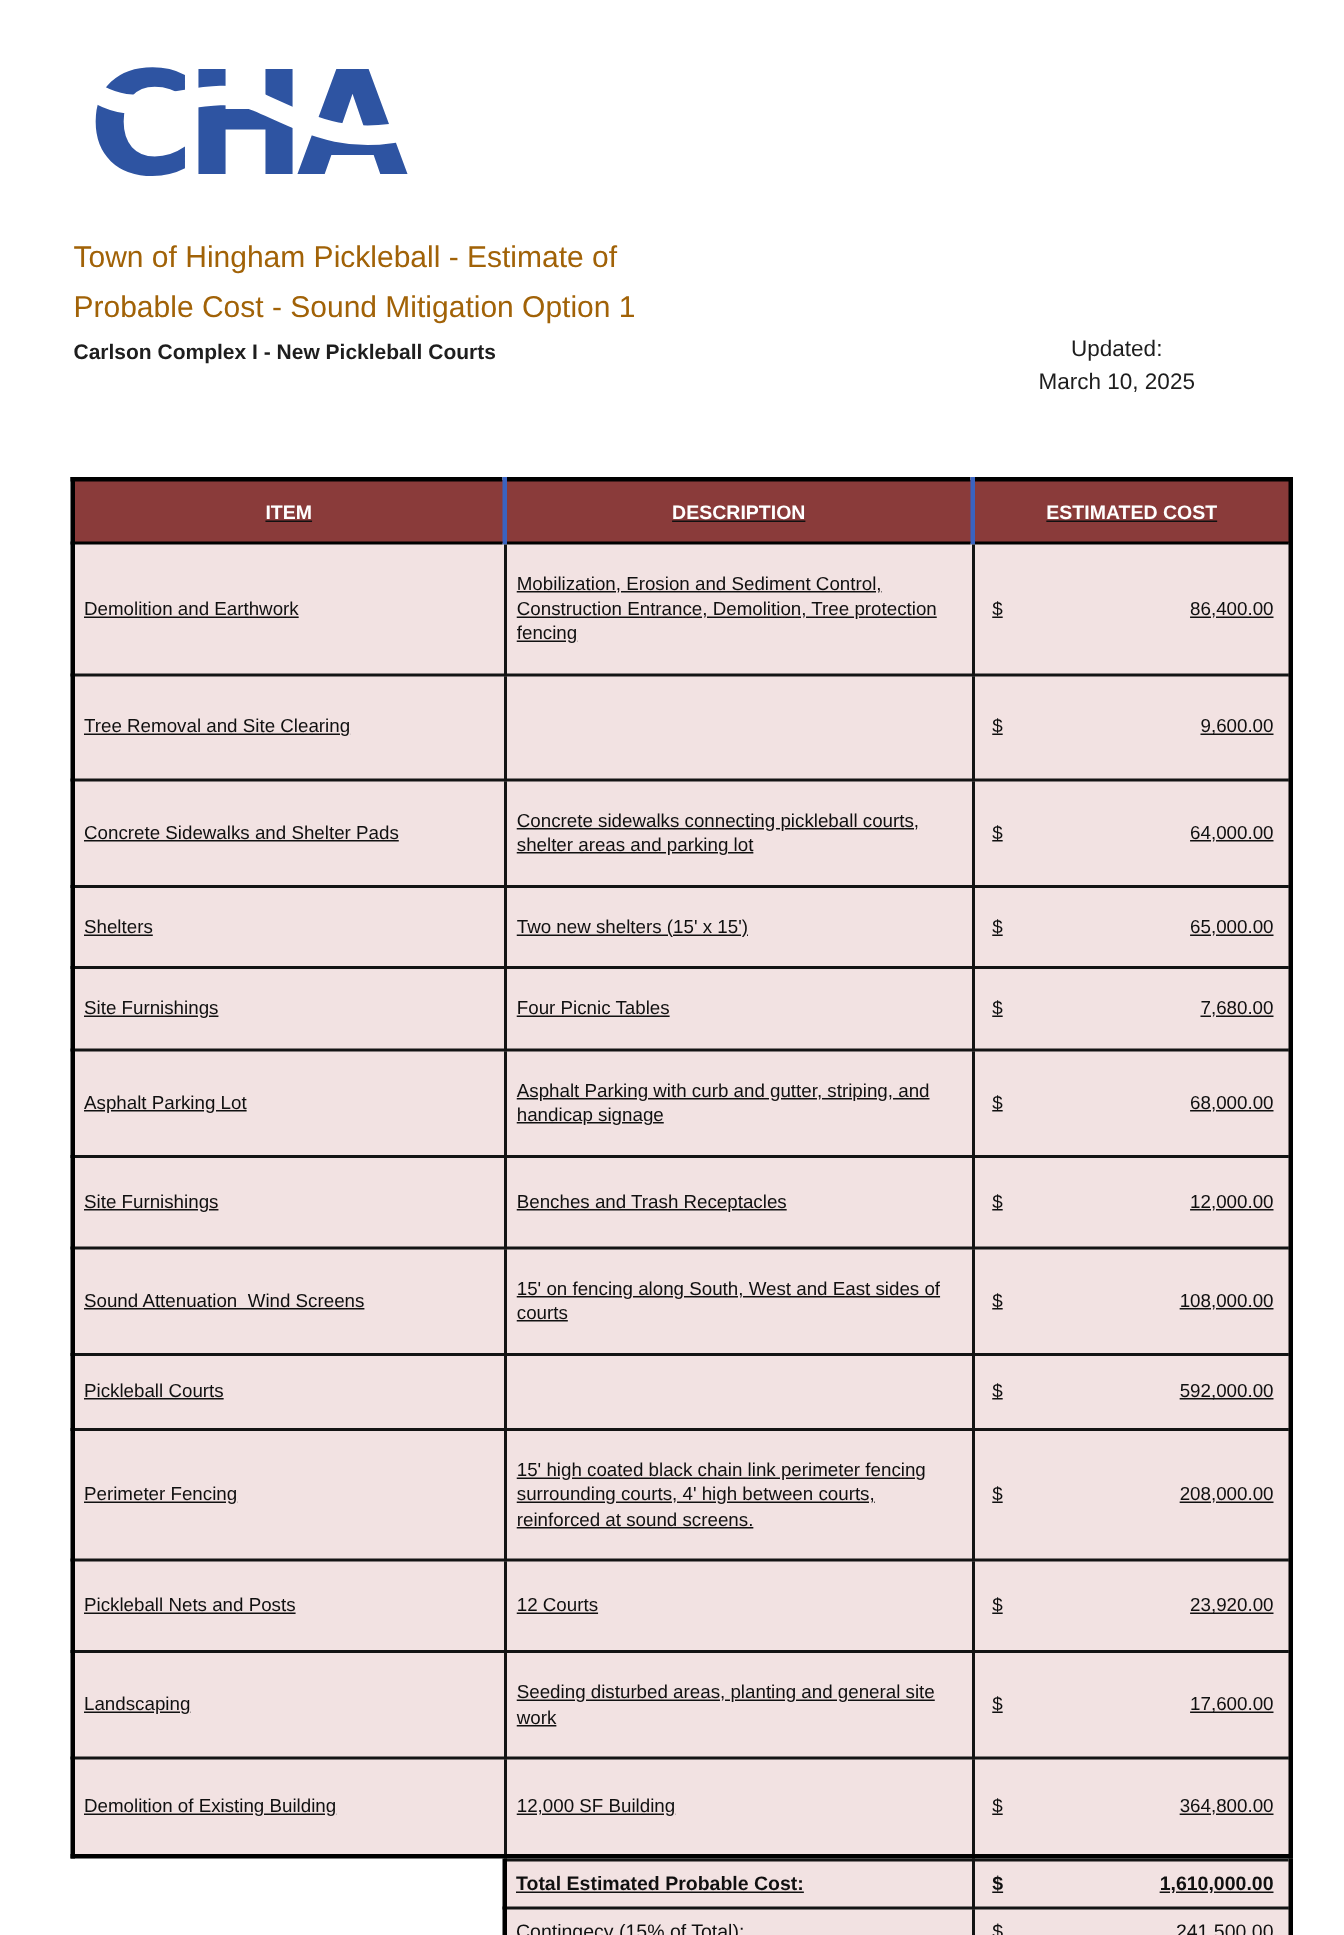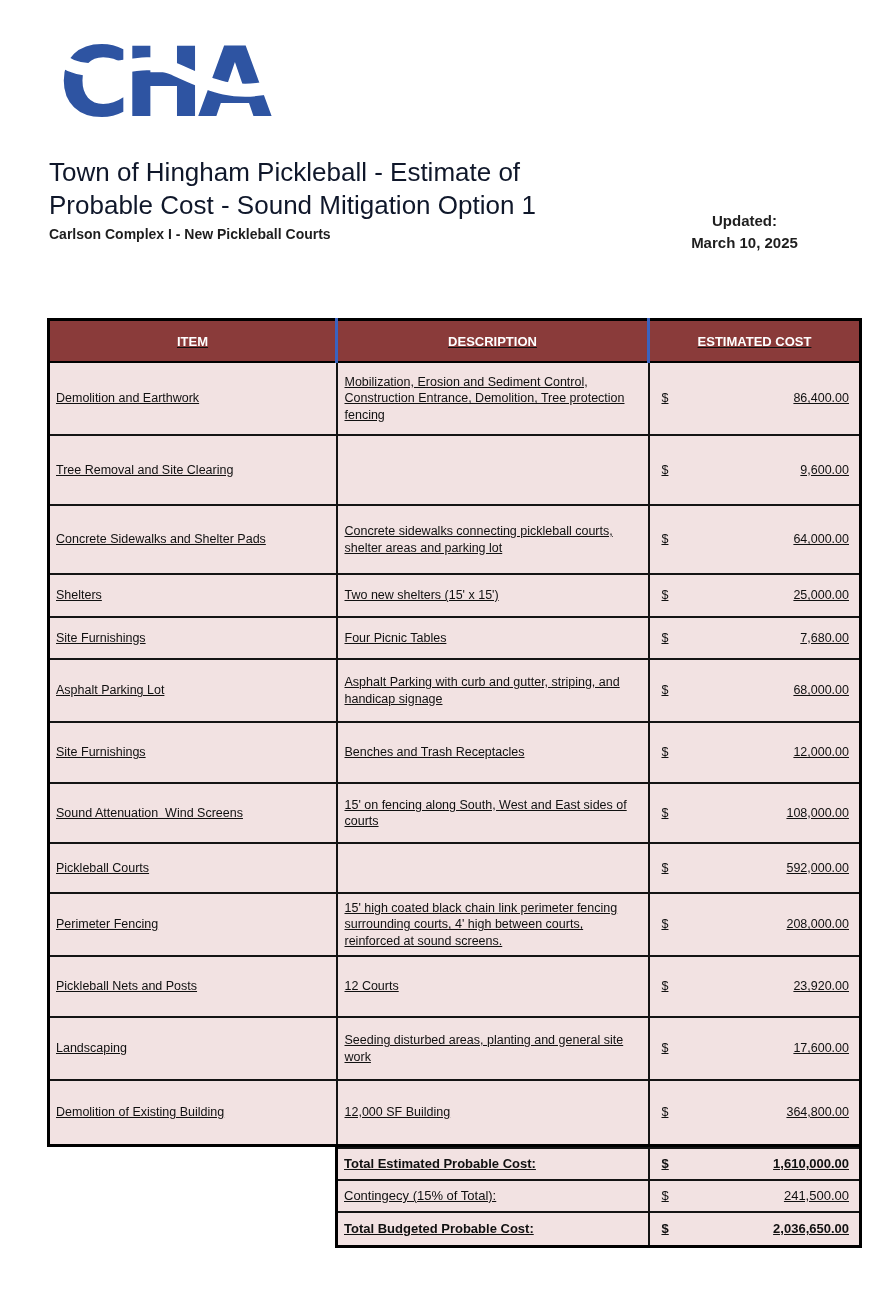--- a/index.html
+++ b/index.html
@@ -20,42 +20,42 @@
   .logo{position:absolute;left:64px;top:28px;width:210px;height:110px;}
   .logo svg{overflow:visible;}
   .logo-text{
     font-family:"DejaVu Sans",sans-serif;font-weight:bold;
     font-size:96px;letter-spacing:-6px;fill:var(--logo-blue);
   }
   .logo-swoosh{stroke:#fff;stroke-width:13;fill:none;}
 
   
   .title-block{position:absolute;left:49px;top:156px;width:600px;}
-  .title{font-size:26px;line-height:33px;color:#0f172a;}
+  .title{font-size:20px;line-height:33px;color:#a16207;}
   .subtitle{font-size:14px;font-weight:bold;color:#1e1e1e;margin-top:4px;}
   .updated{
-    position:absolute;left:652px;top:210px;width:185px;text-align:center;
-    font-size:15px;line-height:22px;color:#1e1e1e;font-weight:bold;
+    position:absolute;left:652px;top:222px;width:185px;text-align:center;
+    font-size:15px;line-height:22px;color:#1e1e1e;
   }
 
   
   .table-wrap{position:absolute;left:47px;top:318px;width:812px;text-decoration:underline;}
   table{border-collapse:collapse;table-layout:fixed;}
   .main-table{width:812px;border:3px solid #000;}
   .main-table th{
     background:var(--header-bg);color:#fff;font-size:13px;font-weight:bold;
     height:38px;text-align:center;border-bottom:2px solid #000;
   }
   .main-table th + th{border-left:3px solid var(--divider-blue);}
   .main-table td{
     background:var(--row-bg);border:2px solid var(--border-dark);
     font-size:12.5px;line-height:1.32;vertical-align:middle;color:#101010;
   }
   .item-cell{padding:5px 6px;white-space:pre-wrap;}
-  .desc-cell{padding:3px 7px;}
+  .desc-cell{padding:18px 7px;}
   .cost-cell{padding:0;}
   .cost-flex{display:flex;justify-content:space-between;align-items:center;padding:0 10px 0 12px;}
 
   #table-body tr:nth-child(1){height:73px;}
   #table-body tr:nth-child(2){height:70px;}
   #table-body tr:nth-child(3){height:69px;}
   #table-body tr:nth-child(4){height:43px;}
   #table-body tr:nth-child(5){height:42px;}
   #table-body tr:nth-child(6){height:63px;margin-left:16px;}
   #table-body tr:nth-child(7){height:61px;}
@@ -144,21 +144,21 @@
                 <span>64,000.00</span>
               </div>
             </td>
           </tr>
           <tr>
             <td class="item-cell">Shelters</td>
             <td class="desc-cell">Two new shelters (15' x 15')</td>
             <td class="cost-cell">
               <div class="cost-flex">
                 <span>$</span>
-                <span>25,000.00</span>
+                <span>65,000.00</span>
               </div>
             </td>
           </tr>
           <tr>
             <td class="item-cell">Site Furnishings</td>
             <td class="desc-cell">Four Picnic Tables</td>
             <td class="cost-cell">
               <div class="cost-flex">
                 <span>$</span>
                 <span>7,680.00</span>

